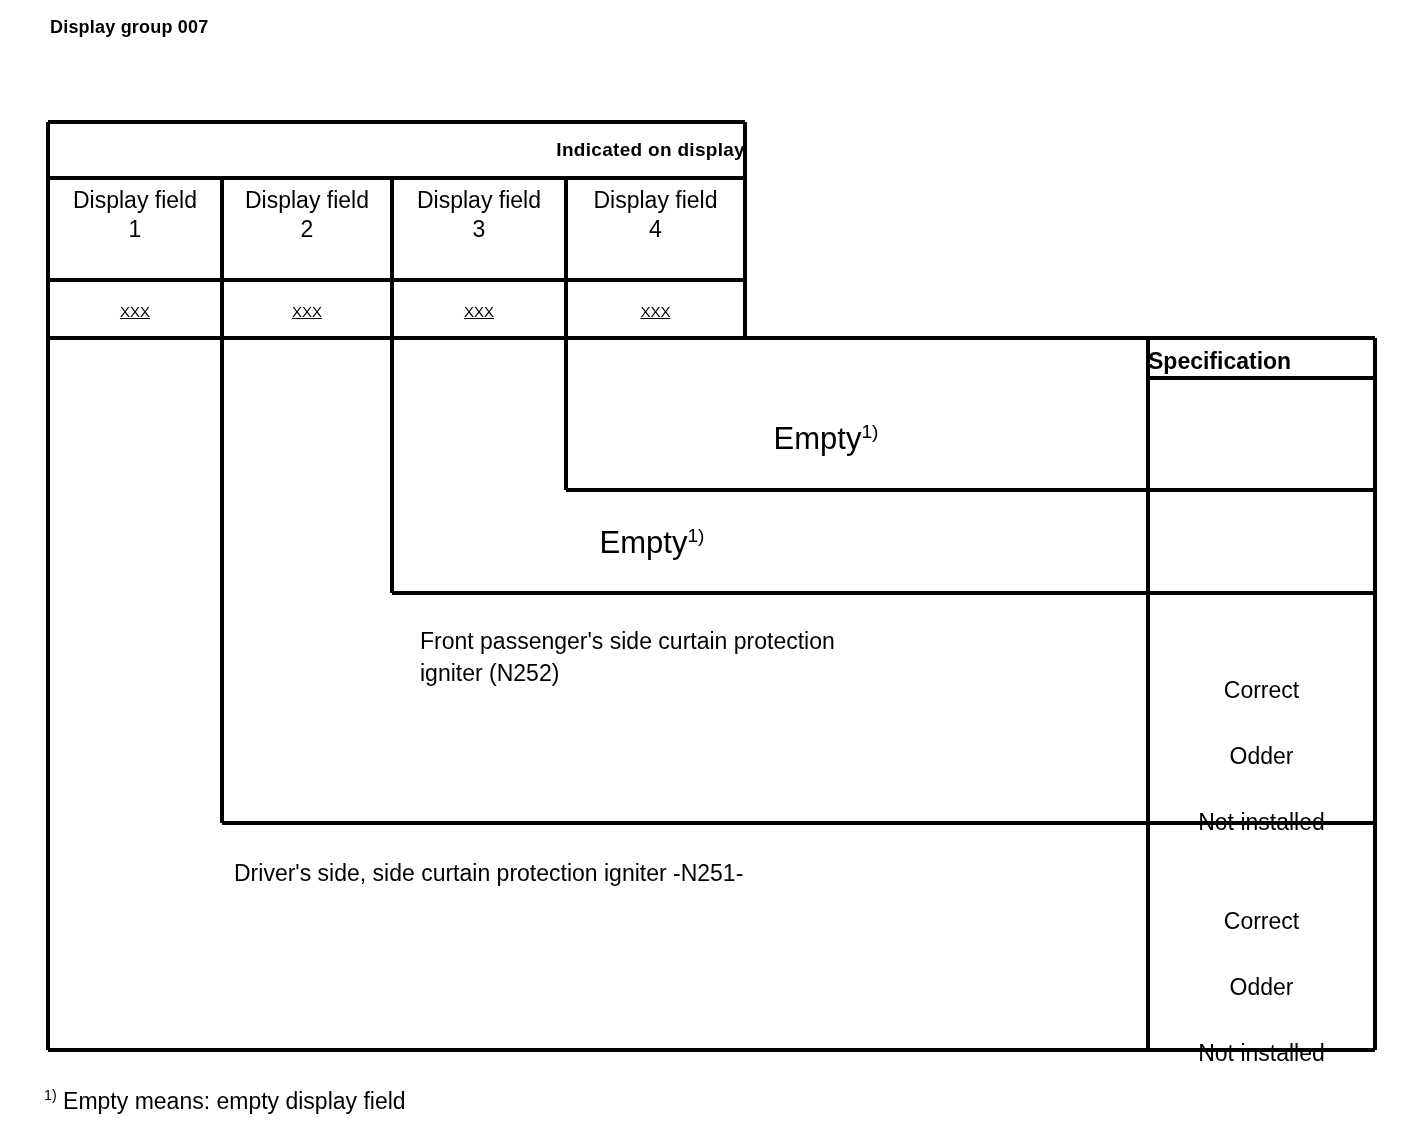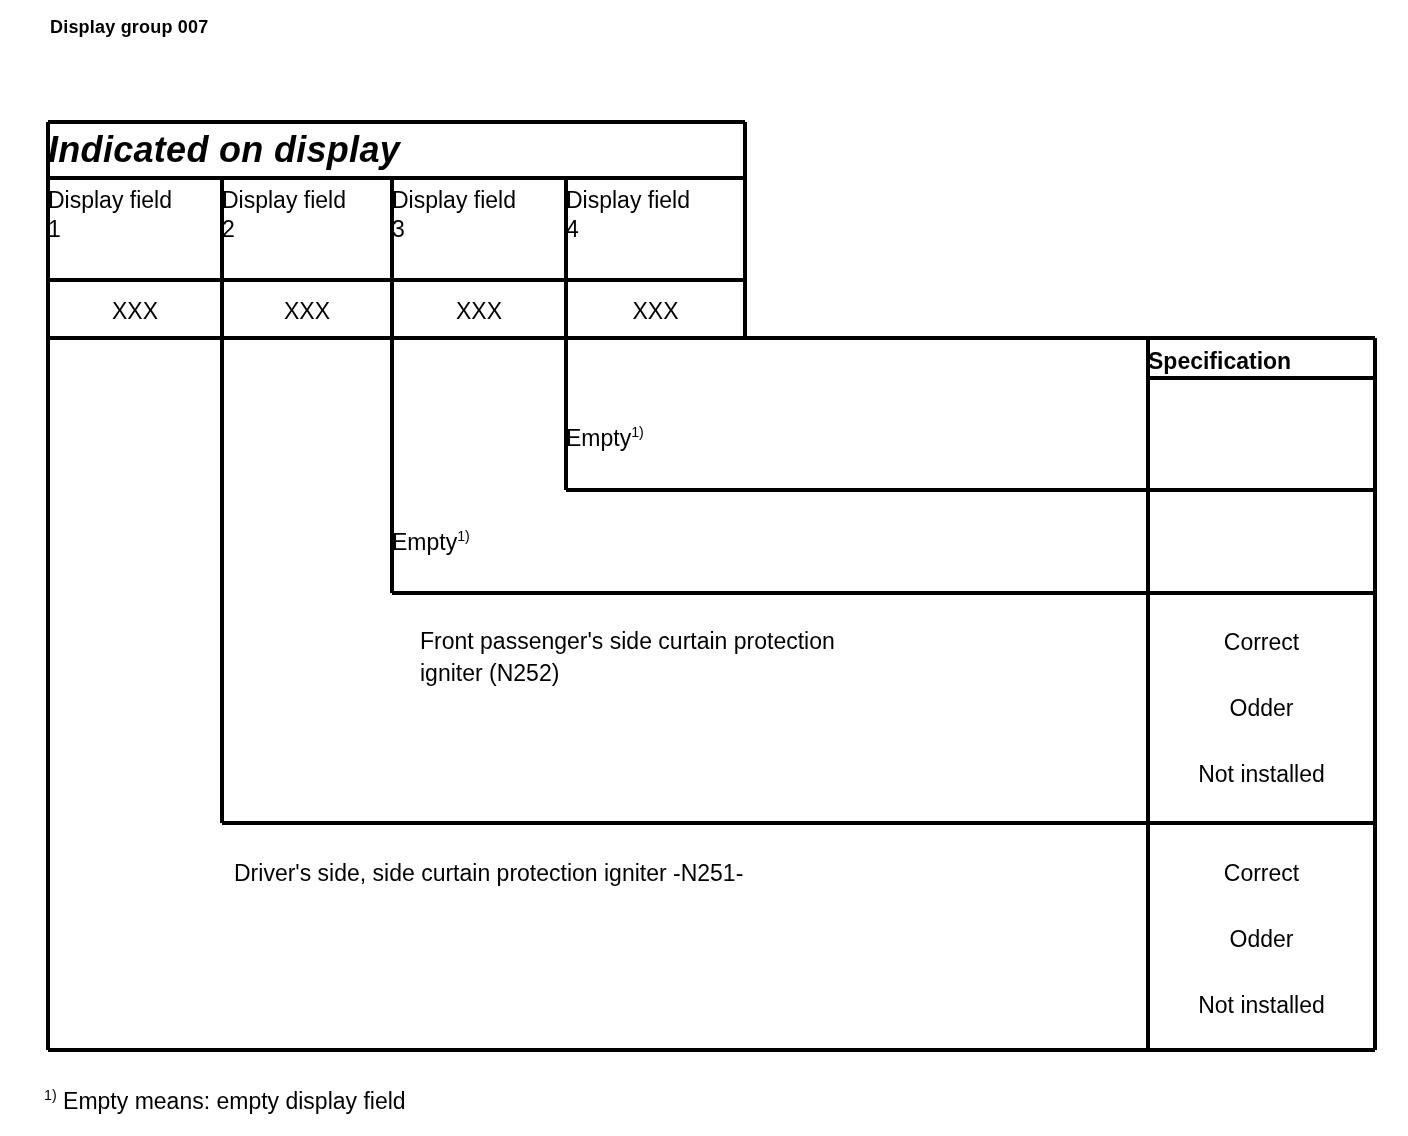--- a/index.html
+++ b/index.html
@@ -41,51 +41,52 @@
   
   .cell {
     position: absolute;
     box-sizing: border-box;
     font-size: 23px;
     line-height: 31px;
     color: #000;
   }
 
   .hdr-span {
-    font-size: 36px;
+    font-size: 19px;
+    font-weight: bold;
+    text-align: right;
+    letter-spacing: 0.3px;
+  }
+  .hdr-field {
+    font-size: 23px;
+    text-align: center;
+    line-height: 29px;
+  }
+  .spec-hdr {
+    font-size: 23px;
     font-weight: bold;
     text-align: left;
-    letter-spacing: 0.3px;
-    font-style: italic;
-  }
-  .hdr-field {
-    font-size: 23px;
-    line-height: 29px;
-  }
-  .spec-hdr {
-    font-size: 23px;
-    font-weight: bold;
-    text-align: left;
   }
   .xxx {
-    font-size: 23px;
+    font-size: 15px;
     text-align: center;
-  }
-  .empty-cell { font-size: 23px; }
+    text-decoration: underline;
+  }
+  .empty-cell { text-align: center; font-size: 31px; }
   .sup {
     font-size: 0.62em;
     vertical-align: super;
     line-height: 0;
   }
   .desc {
     font-size: 23px;
     line-height: 32px;
     text-align: left;
   }
-  .spec-list { text-align: center; }
+  .spec-list { text-align: center; margin-top: 48px; }
   .spec-list span { display: block; font-size: 23px; }
   .spec-list span + span { margin-top: 35px; }
 
   
   .footnote {
     position: absolute;
     left: 44px;
     top: 1088px;
     font-size: 23px;
     white-space: nowrap;

